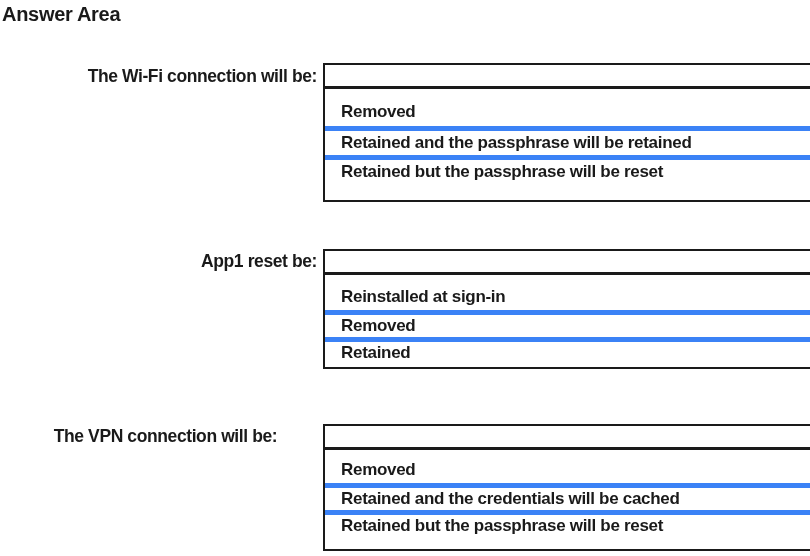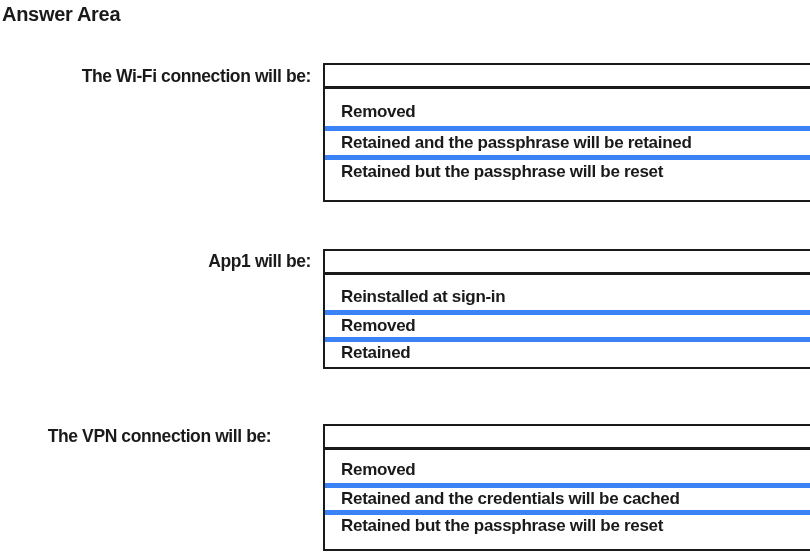--- a/index.html
+++ b/index.html
@@ -18,21 +18,21 @@
   .title {
     position: absolute;
     left: 2px;
     top: 3px;
     font-size: 20px;
     font-weight: bold;
     letter-spacing: -0.3px;
   }
   .qlabel {
     position: absolute;
-    left: 8px;
+    left: 14px;
     width: 303px;
     text-align: right;
     font-size: 17.5px;
     font-weight: bold;
     letter-spacing: -0.4px;
     white-space: nowrap;
   }
   .l1 { top: 66px; }
   .l2 { top: 251px; }
   .l3 { top: 426px; text-align: center; }
@@ -111,21 +111,21 @@
         </svg>
       </span>
     </div>
     <div class="list">
       <div class="opt">Removed</div>
       <div class="opt">Retained and the passphrase will be retained</div>
       <div class="opt">Retained but the passphrase will be reset</div>
     </div>
   </div>
 
-  <div class="qlabel l2">App1 will be:</div>
+  <div class="qlabel l2">App1 reset be:</div>
   <div class="dd w2">
     <div class="select-row">
       <span class="sel-val"></span>
       <span class="arrow-box">
         <svg viewBox="0 0 32 21" preserveAspectRatio="none" aria-hidden="true">
           <path d="M1.5 0 L16 20 L30.5 0" fill="none" stroke="#1a1a1a" stroke-width="2"></path>
         </svg>
       </span>
     </div>
     <div class="list">

